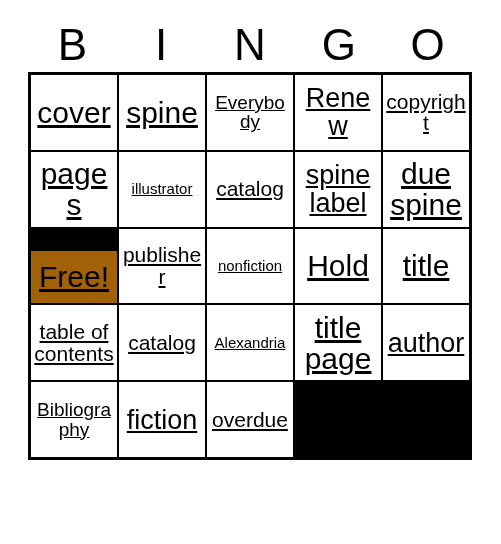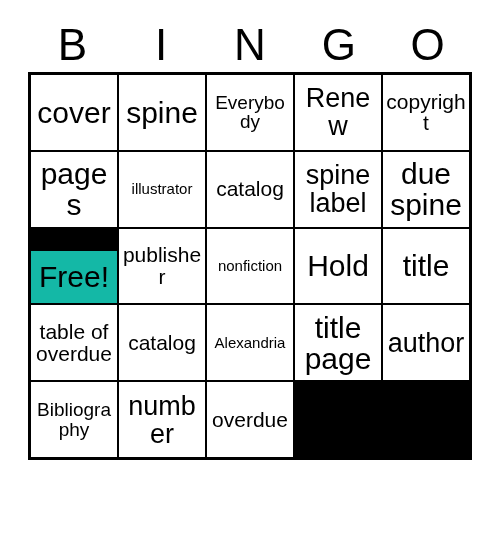--- a/index.html
+++ b/index.html
@@ -51,20 +51,21 @@
     top: 72px;
     width: 444px;
     height: 388px;
     box-sizing: border-box;
     border: 3px solid #000000;
     display: grid;
     grid-template-columns: repeat(5, 1fr);
     grid-template-rows: repeat(5, 1fr);
     background: #000000;
     gap: 2px;
+    text-decoration: underline;
   }
   .cell {
     background: #ffffff;
     display: flex;
     align-items: center;
     justify-content: center;
     text-align: center;
     padding: 2px 3px;
     box-sizing: border-box;
     overflow: hidden;
@@ -77,21 +78,21 @@
   }
 
   
   .size-xl .cell-text { font-size: 30px; }
   .size-lg .cell-text { font-size: 27px; }
   .size-md .cell-text { font-size: 21px; }
   .size-sm .cell-text { font-size: 15px; }
   .size-xs .cell-text { font-size: 19px; }
 
   .cell.free {
-    background: #14b8a6;
+    background: #a16207;
     margin-top: 22px;
   }
   .cell.free .cell-text {
     font-size: 30px;
     color: #000000;
   }
 </style>
 </head>
 <body>
 
@@ -155,38 +156,38 @@
       <div class="cell size-sm">
         <span class="cell-text">nonfiction</span>
       </div>
       <div class="cell size-xl">
         <span class="cell-text">Hold</span>
       </div>
       <div class="cell size-xl">
         <span class="cell-text">title</span>
       </div>
       <div class="cell size-md">
-        <span class="cell-text">table of overdue</span>
+        <span class="cell-text">table of contents</span>
       </div>
       <div class="cell size-md">
         <span class="cell-text">catalog</span>
       </div>
       <div class="cell size-sm">
         <span class="cell-text">Alexandria</span>
       </div>
       <div class="cell size-xl">
         <span class="cell-text">title page</span>
       </div>
       <div class="cell size-lg">
         <span class="cell-text">author</span>
       </div>
       <div class="cell size-xs">
         <span class="cell-text">Bibliography</span>
       </div>
       <div class="cell size-lg">
-        <span class="cell-text">number</span>
+        <span class="cell-text">fiction</span>
       </div>
       <div class="cell size-md">
         <span class="cell-text">overdue</span>
       </div>
     </div>
 
 </div>
 
 </body></html>

